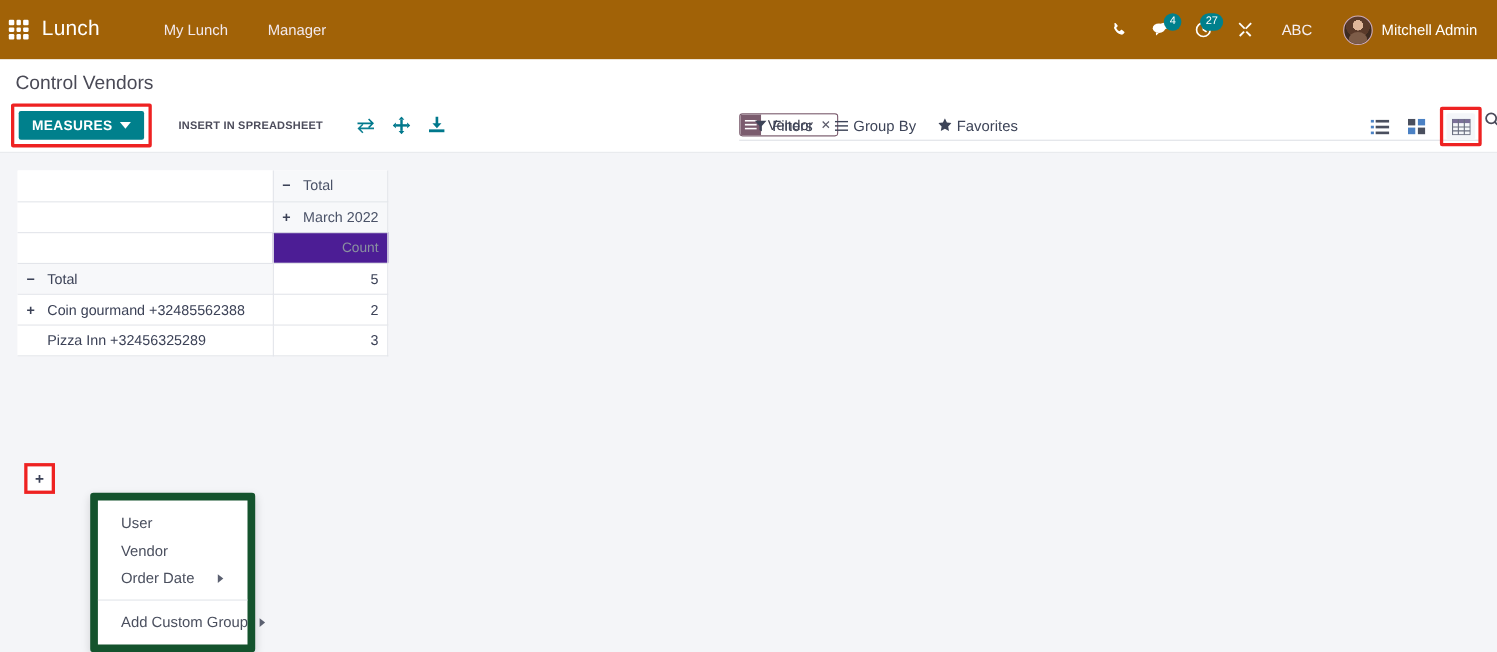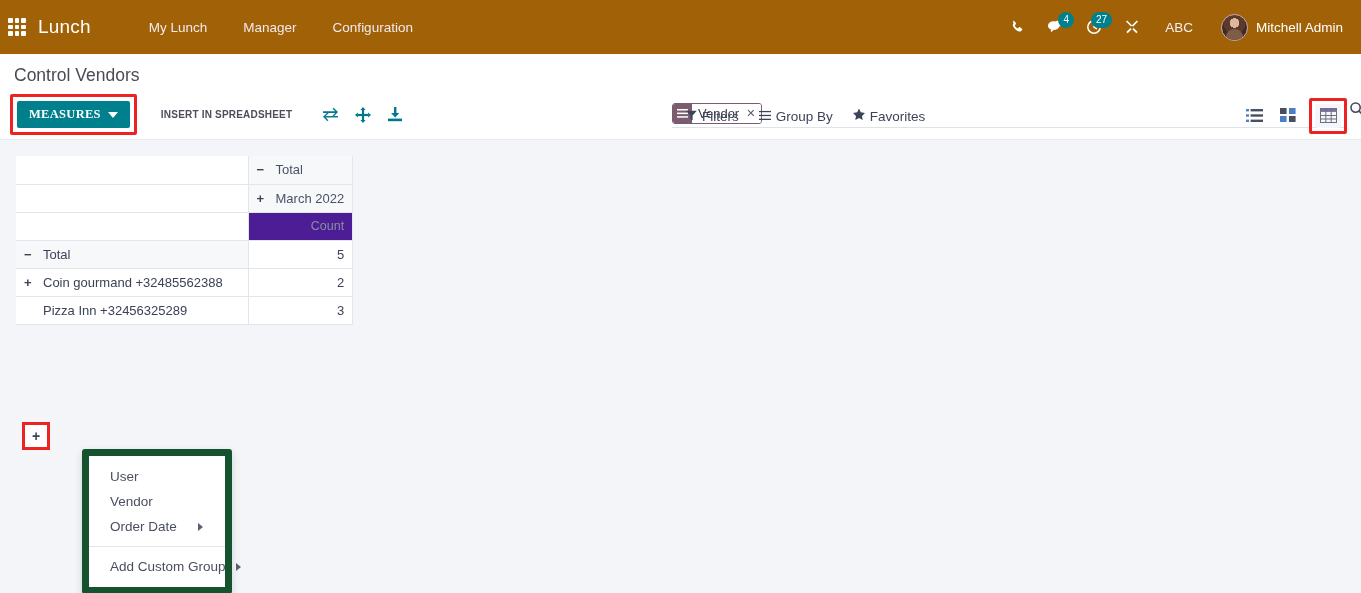--- a/index.html
+++ b/index.html
@@ -200,21 +200,21 @@
     border: none;
     font-size: 12.5px;
     font-weight: 700;
     letter-spacing: .3px;
     padding: 6px 12px;
     border-radius: 2px;
     cursor: pointer;
     display: inline-flex;
     align-items: center;
     gap: 7px;
-    font-family: Liberation Serif, serif;
+    font-family: Liberation Sans, sans-serif;
   }
   .caret-down {
     width: 0; height: 0;
     border-left: 5px solid transparent;
     border-right: 5px solid transparent;
     border-top: 6px solid #ffffff;
   }
   .btn-flat {
     background: transparent;
     border: none;
@@ -376,21 +376,20 @@
       <i></i>
       <i></i>
       <i></i>
       <i></i>
   </div>
   <div class="brand">Lunch</div>
 
   <div class="nav-menu">
     <div class="nav-item">My Lunch</div>
     <div class="nav-item">Manager</div>
-    <div class="nav-item">Configuration</div>
   </div>
 
   <div class="nav-right">
     <div class="nav-sys-icon">
       <svg width="15" height="15" viewBox="0 0 16 16" fill="#ffffff">
           <path d="M3.3 1.2c.4-.4 1-.4 1.3 0l1.7 2c.3.4.3.9 0 1.2l-1 1c-.2.2-.2.4-.1.6.5 1.1 1.7 2.3 2.8 2.8.2.1.5.1.6-.1l1-1c.3-.3.9-.3 1.2 0l2 1.7c.4.3.4 1 0 1.3l-.9.9c-.6.6-1.4.8-2.2.6C7 11.7 4.3 9 3.1 6.3c-.3-.8-.1-1.7.5-2.3l-.3-2.8z"></path>
         </svg>
     </div>
     <div class="nav-sys-icon">
       <svg width="17" height="16" viewBox="0 0 18 16" fill="#ffffff">

